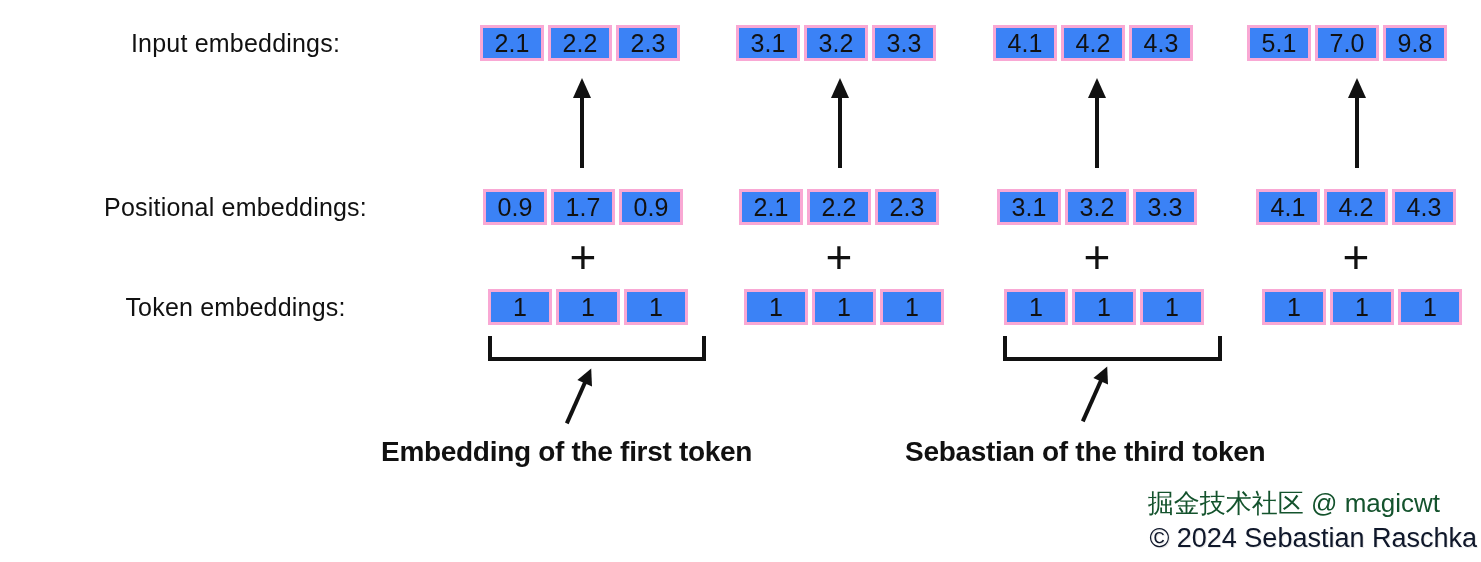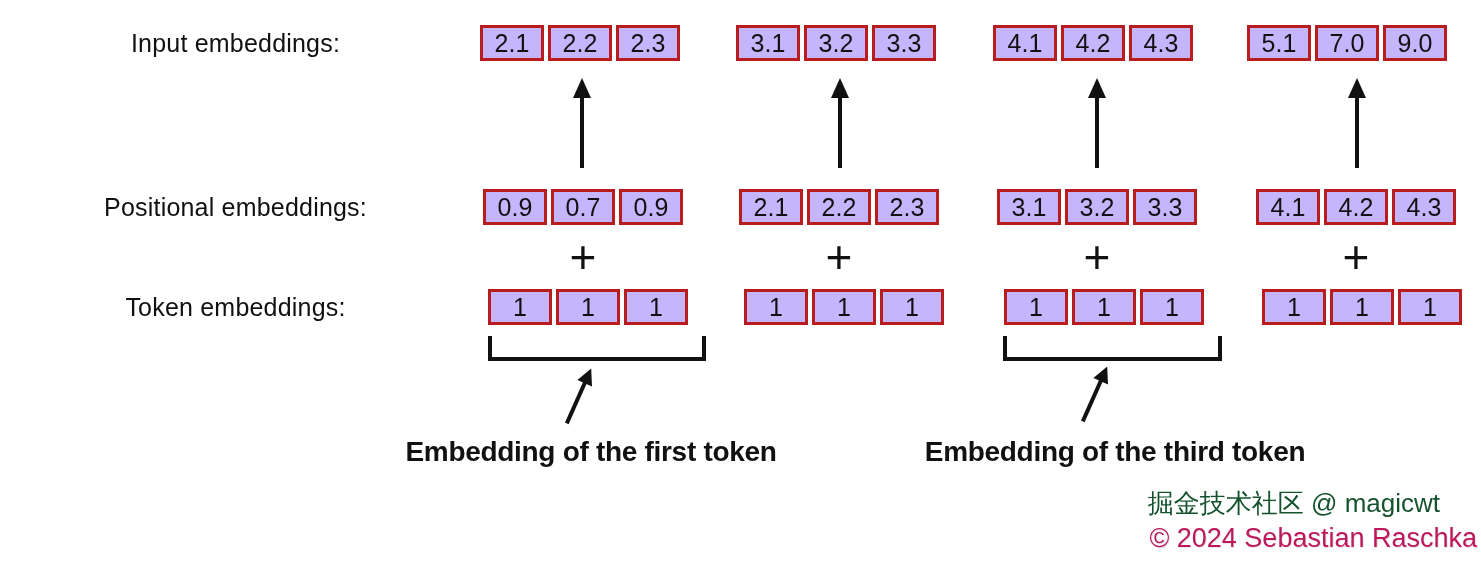--- a/index.html
+++ b/index.html
@@ -33,22 +33,22 @@
   
   .group {
     position: absolute;
     display: flex;
     gap: 4px;
   }
   .box {
     box-sizing: border-box;
     width: 64px;
     height: 36px;
-    border: 3px solid #b91c1c;
-    background: #c4b5fd;
+    border: 3px solid #f9a8d4;
+    background: #3b82f6;
     display: flex;
     align-items: center;
     justify-content: center;
     font-size: 25px;
     color: #111111;
   }
   
   .v-arrow {
     position: absolute;
     width: 18px;
@@ -118,42 +118,41 @@
     height: 0;
     border-left: 8px solid transparent;
     border-right: 8px solid transparent;
     border-bottom: 16px solid #111111;
   }
   
   .caption {
     position: absolute;
     top: 436px;
     width: 420px;
-    text-align: center;
     font-size: 28px;
     font-weight: bold;
     letter-spacing: -0.3px;
     color: #111111;
     white-space: nowrap;
   }
   
   .watermark {
     position: absolute;
     top: 486px;
     right: 41px;
     font-size: 26px;
     color: #14532d;
     white-space: nowrap;
   }
   .copyright {
     position: absolute;
     top: 523px;
     right: 4px;
     font-size: 27px;
-    color: #be185d;
+    color: #0f172a;
     text-shadow: 1px 1px 0 #e8e8e8;
     white-space: nowrap;
   }
 </style>
 </head>
 <body>
 
 <div class="canvas">
 
   <div class="row-label" style="top:25px">Input embeddings:</div>
@@ -171,21 +170,21 @@
     <div class="box">3.3</div>
   </div>
   <div class="group" style="left:993px; top:25px">
     <div class="box">4.1</div>
     <div class="box">4.2</div>
     <div class="box">4.3</div>
   </div>
   <div class="group" style="left:1247px; top:25px">
     <div class="box">5.1</div>
     <div class="box">7.0</div>
-    <div class="box">9.0</div>
+    <div class="box">9.8</div>
   </div>
 
   <div class="v-arrow" style="left:573px">
       <div class="head"></div>
       <div class="shaft"></div>
     </div>
   <div class="v-arrow" style="left:831px">
       <div class="head"></div>
       <div class="shaft"></div>
     </div>
@@ -193,21 +192,21 @@
       <div class="head"></div>
       <div class="shaft"></div>
     </div>
   <div class="v-arrow" style="left:1348px">
       <div class="head"></div>
       <div class="shaft"></div>
     </div>
 
   <div class="group" style="left:483px; top:189px">
     <div class="box">0.9</div>
-    <div class="box">0.7</div>
+    <div class="box">1.7</div>
     <div class="box">0.9</div>
   </div>
   <div class="group" style="left:739px; top:189px">
     <div class="box">2.1</div>
     <div class="box">2.2</div>
     <div class="box">2.3</div>
   </div>
   <div class="group" style="left:997px; top:189px">
     <div class="box">3.1</div>
     <div class="box">3.2</div>
@@ -251,18 +250,18 @@
   <div class="slant-arrow" style="left:570px; top:366px">
       <div class="head"></div>
       <div class="shaft"></div>
     </div>
   <div class="slant-arrow" style="left:1086px; top:364px">
       <div class="head"></div>
       <div class="shaft"></div>
     </div>
 
   <div class="caption" style="left:381px">Embedding of the first token</div>
-  <div class="caption" style="left:905px">Embedding of the third token</div>
+  <div class="caption" style="left:905px">Sebastian of the third token</div>
 
   <div class="watermark">掘金技术社区 @ magicwt</div>
   <div class="copyright">© 2024 Sebastian Raschka</div>
 
 </div>
 
 </body></html>

